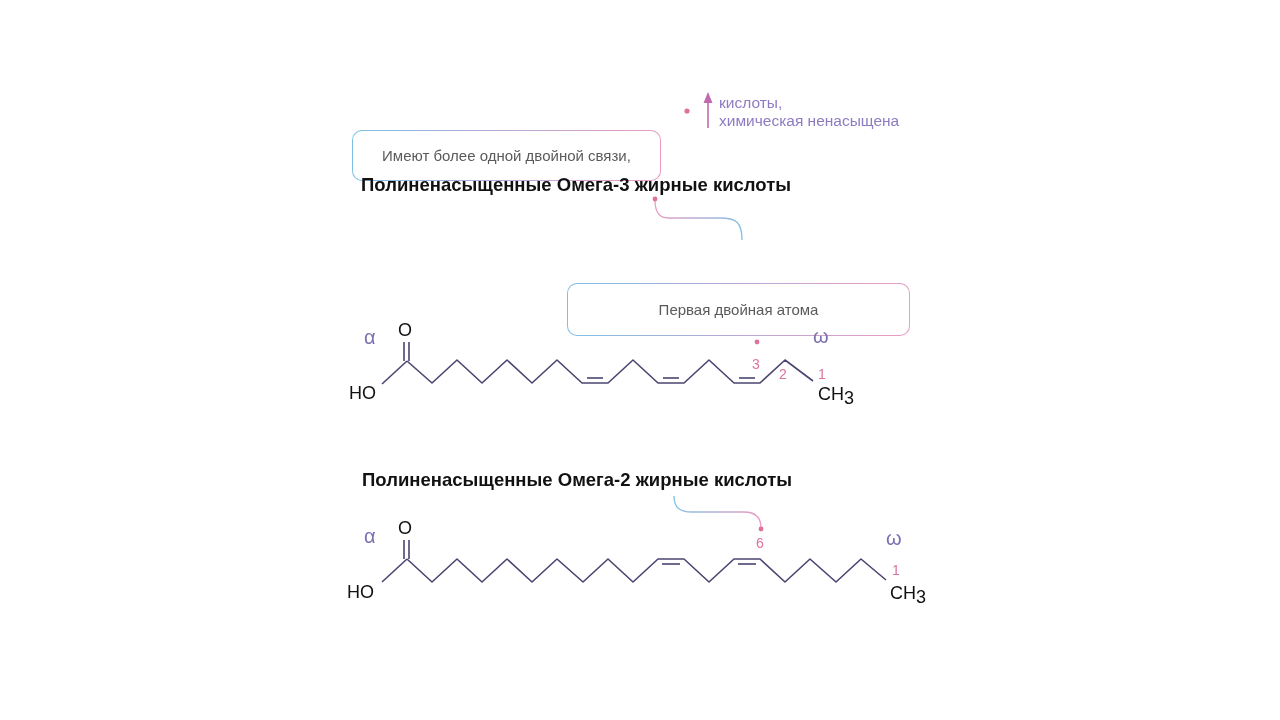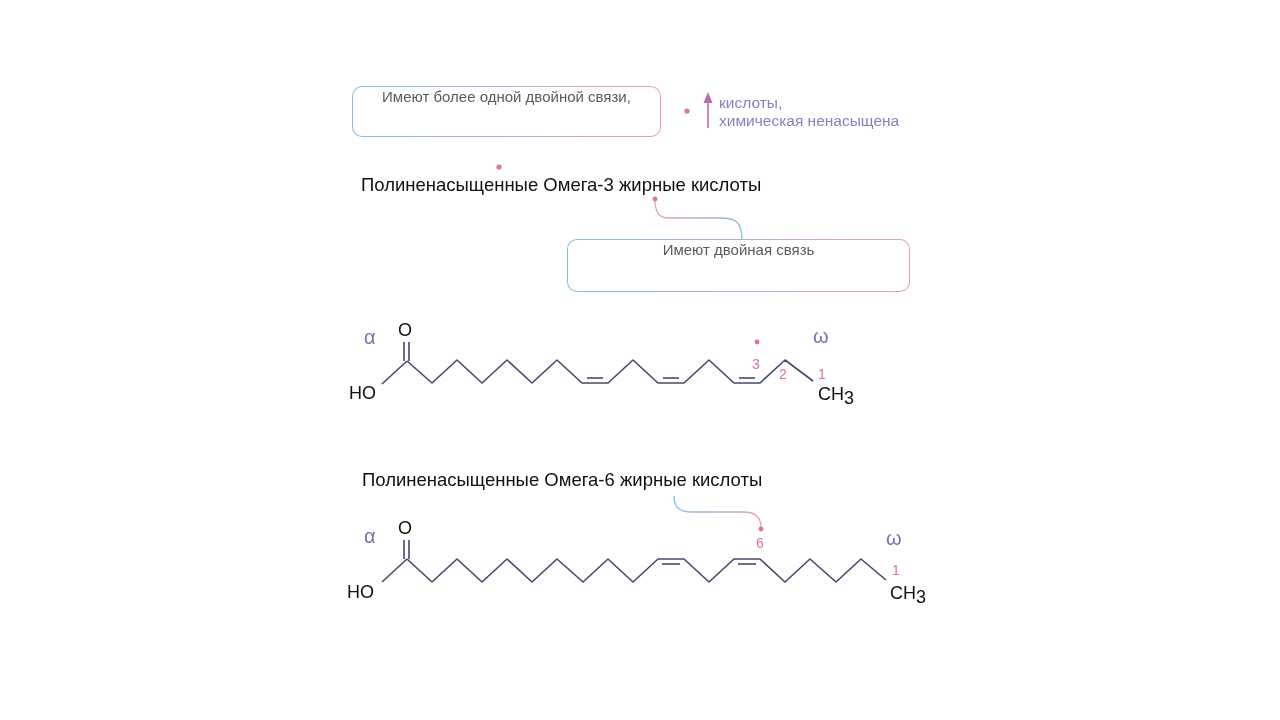--- a/index.html
+++ b/index.html
@@ -5,24 +5,24 @@
   html, body { margin: 0; padding: 0; background: #ffffff; }
   body { width: 1280px; height: 720px; position: relative; overflow: hidden;
          font-family: "Liberation Sans", "DejaVu Sans", sans-serif; }
   .callout-box {
     position: absolute; box-sizing: border-box; border-radius: 10px;
     border: 1.5px solid transparent;
     background:
       linear-gradient(#fff, #fff) padding-box,
       linear-gradient(90deg, #7fc1e4 0%, #b9a9d6 50%, #eb9cc3 100%) border-box;
     color: #5a5a5a; font-size: 15px; line-height: 20px; text-align: center;
-    display: flex; justify-content: center;
+    display: flex; flex-direction: column; justify-content: center; margin-top: 44px;
   }
   .title {
-    position: absolute; font-weight: normal; font-size: 18.5px; color: #111;
+    position: absolute; font-weight: bold; font-size: 18.5px; color: #111;
     white-space: nowrap;
   }
   .note { position: absolute; color: #8f7bc2; font-size: 15.5px; line-height: 18px; white-space: nowrap; }
   .greek { position: absolute; color: #7b6fb0; font-size: 20px; }
   .num { position: absolute; color: #e0709e; font-size: 14px; }
   .atom { position: absolute; color: #111; font-size: 18px; white-space: nowrap; }
   .atom sub { font-size: 18px; vertical-align: -4px; line-height: 0; }
   svg.layer { position: absolute; left: 0; top: 0; }
 </style>
 </head>
@@ -102,33 +102,33 @@
 </div>
 
 <div class="note" style="left:719px; top:94px;">
   <div>кислоты,</div>
   <div>химическая ненасыщена</div>
 </div>
 
 <div class="title" style="left:361px; top:174px;">Полиненасыщенные Омега-3 жирные кислоты</div>
 
 <div class="callout-box" style="left:567px; top:239px; width:343px; height:53px;">
-  <div>Имеют двойная связь</div>
+  <div>Первая двойная атома</div>
 </div>
 
 <div class="greek" style="left:364px; top:326px;">α</div>
 <div class="atom" style="left:398px; top:320px;">O</div>
 <div class="atom" style="left:349px; top:383px;">HO</div>
 <div class="greek" style="left:813px; top:325px;">ω</div>
 <div class="num" style="left:752px; top:356px;">3</div>
 <div class="num" style="left:779px; top:366px;">2</div>
 <div class="num" style="left:818px; top:366px;">1</div>
 <div class="atom" style="left:818px; top:384px;"><span>CH</span><sub>3</sub></div>
 
-<div class="title" style="left:362px; top:469px;">Полиненасыщенные Омега-6 жирные кислоты</div>
+<div class="title" style="left:362px; top:469px;">Полиненасыщенные Омега-2 жирные кислоты</div>
 
 <div class="greek" style="left:364px; top:525px;">α</div>
 <div class="atom" style="left:398px; top:518px;">O</div>
 <div class="atom" style="left:347px; top:582px;">HO</div>
 <div class="greek" style="left:886px; top:527px;">ω</div>
 <div class="num" style="left:756px; top:535px;">6</div>
 <div class="num" style="left:892px; top:562px;">1</div>
 <div class="atom" style="left:890px; top:583px;"><span>CH</span><sub>3</sub></div>
 
 </body></html>

